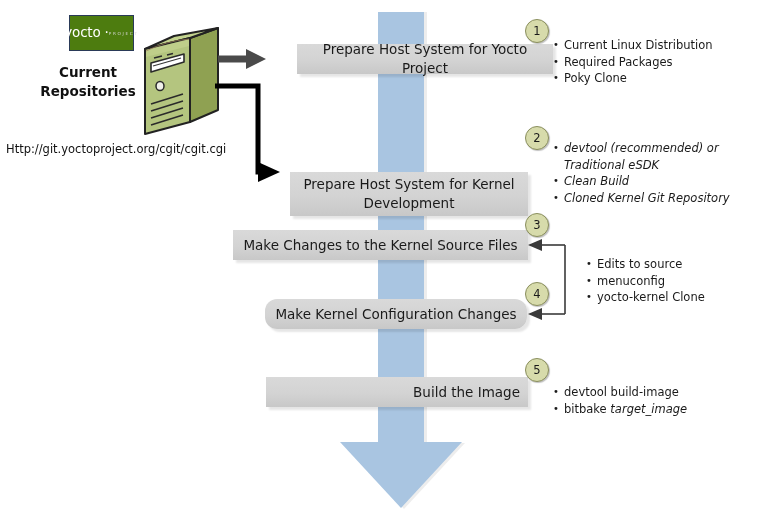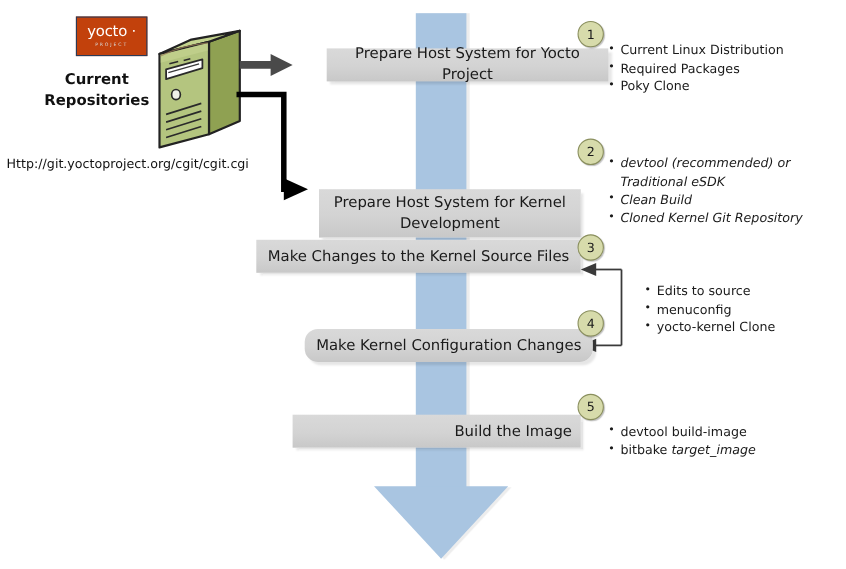--- a/index.html
+++ b/index.html
@@ -22,25 +22,25 @@
     height: 517px;
   }
 
   
   .yocto-logo {
     position: absolute;
     left: 69px;
     top: 15px;
     width: 65px;
     height: 36px;
-    background: #c2410c;
+    background: #4d7c0f;
     border: 1px solid #2a3a58;
     box-sizing: border-box;
     display: flex;
-    flex-direction: column;
+    flex-direction: row;
     align-items: center;
     justify-content: center;
     line-height: 1;
   }
   .yocto-logo .y-main {
     color: #ffffff;
     font-size: 13.5px;
     font-weight: 400;
     letter-spacing: -0.2px;
     font-family: "DejaVu Sans", "Liberation Sans", sans-serif;
@@ -116,22 +116,22 @@
     justify-content: center;
     text-align: center;
     font-size: 13.5px;
     color: #1a1a1a;
     line-height: 19px;
     box-sizing: border-box;
     padding: 0 8px;
   }
   #box-1 { left: 265px; top: 44px;  width: 256px; height: 30px; margin-left: 32px; }
   #box-2 { left: 290px; top: 148px; width: 238px; height: 44px; margin-top: 24px; }
-  #box-3 { left: 233px; top: 218px; width: 295px; height: 30px; }
-  #box-4 { left: 277px; top: 299px; width: 262px; height: 30px; border-radius: 12px; }
+  #box-3 { left: 233px; top: 230px; width: 295px; height: 30px; }
+  #box-4 { left: 265px; top: 299px; width: 262px; height: 30px; border-radius: 12px; }
   #box-5 { left: 266px; top: 377px; width: 262px; height: 30px; justify-content: flex-end; }
 
   
   .step-circle {
     position: absolute;
     width: 24px;
     height: 24px;
     border-radius: 50%;
     background: #d7dbab;
     border: 1.5px solid #8a8f5e;

